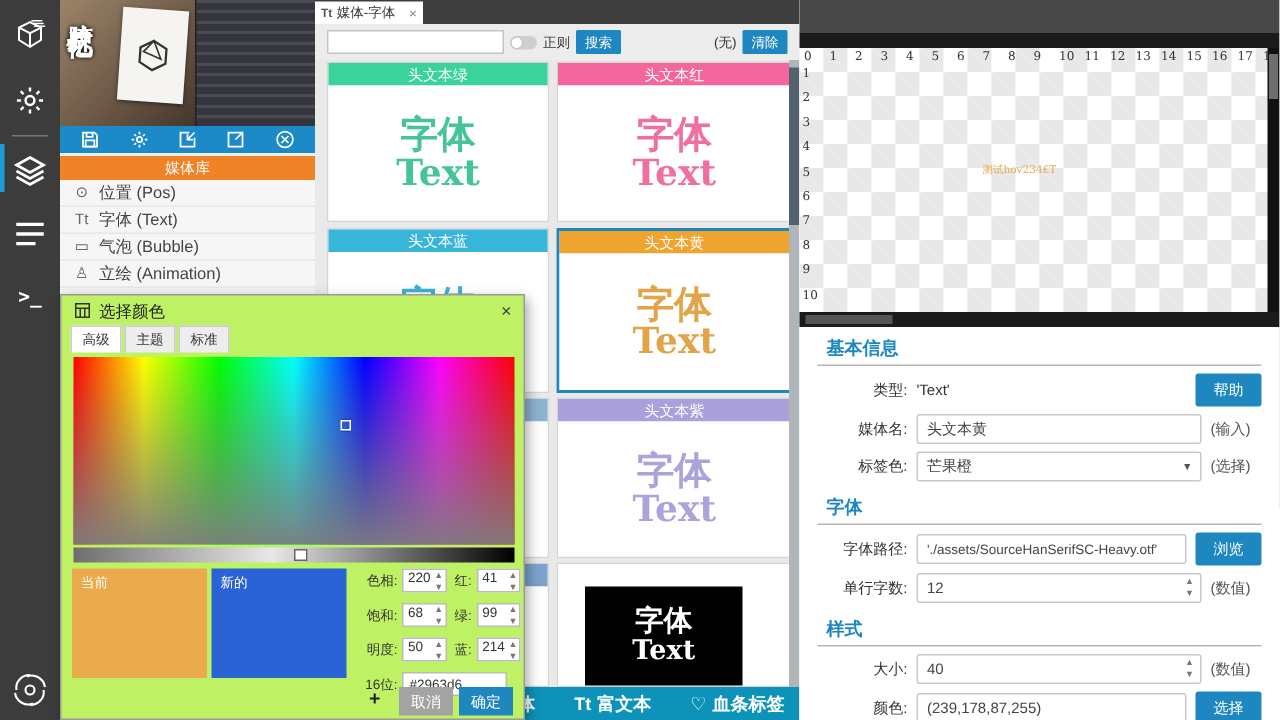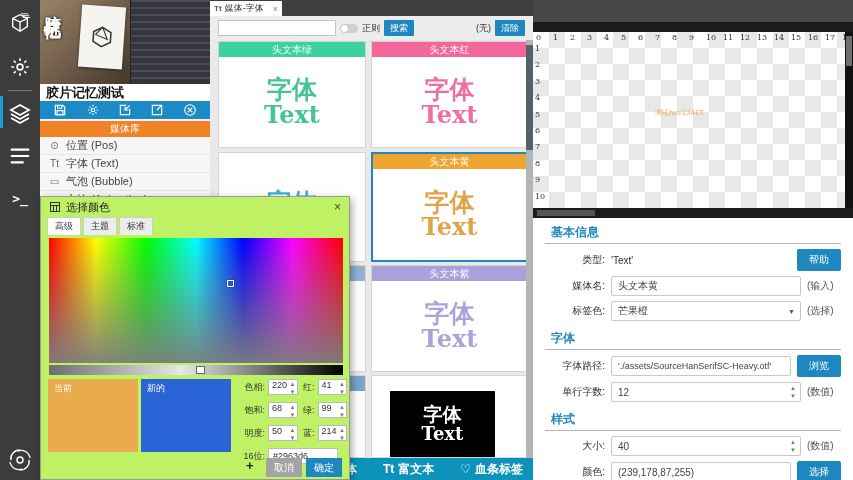--- a/index.html
+++ b/index.html
@@ -168,21 +168,20 @@
         <span class="vtext">胶片记忆</span>
         <div class="poster-card">
           <svg width="26" height="26" viewBox="0 0 24 24" fill="none" stroke="#333" stroke-width="1.4">
               <path d="M12 3 L20 7.5 L20 16.5 L12 21 L4 16.5 L4 7.5 Z"></path>
               <path d="M12 3 L17 14 L6 10 Z" stroke-width="1"></path>
             </svg>
         </div>
       </div>
       <div id="thumb-shot"></div>
     </div>
-    <div id="lib-title">胶片记忆测试</div>
     <div id="lib-toolbar">
       <span>
           <svg width="14" height="14" viewBox="0 0 24 24" fill="none" stroke="#fff" stroke-width="2">
             <path d="M4 4 h13 l3 3 v13 h-16 Z"></path>
             <path d="M8 4 v5 h7 v-5 M7 13 h10 v7 h-10 Z"></path>
           </svg>
         </span>
       <span>
           <svg width="14" height="14" viewBox="0 0 24 24" fill="none" stroke="#fff" stroke-width="2">
             <circle cx="12" cy="12" r="3"></circle>
@@ -261,20 +260,21 @@
         <div class="card-header" style="background: rgb(244, 103, 157);">头文本红</div>
         <div class="card-body">
             <div class="card-text" style="color: rgb(238, 111, 160);">
               <div class="cn">字体</div>
               <div class="en">Text</div>
             </div>
           </div>
       </div>
 
       <div class="media-card" style="left:8px;top:112px;width:148px;height:110px;">
+        <div class="card-header" style="background: rgb(56, 182, 217);">头文本蓝</div>
         <div class="card-body">
             <div class="card-text" style="color: rgb(63, 176, 214);">
               <div class="cn">字体</div>
               <div class="en">Text</div>
             </div>
           </div>
       </div>
       <div class="media-card selected" style="left:161px;top:112px;width:157px;height:110px;">
         <div class="card-header" style="background: rgb(239, 164, 47);">头文本黄</div>
         <div class="card-body">

